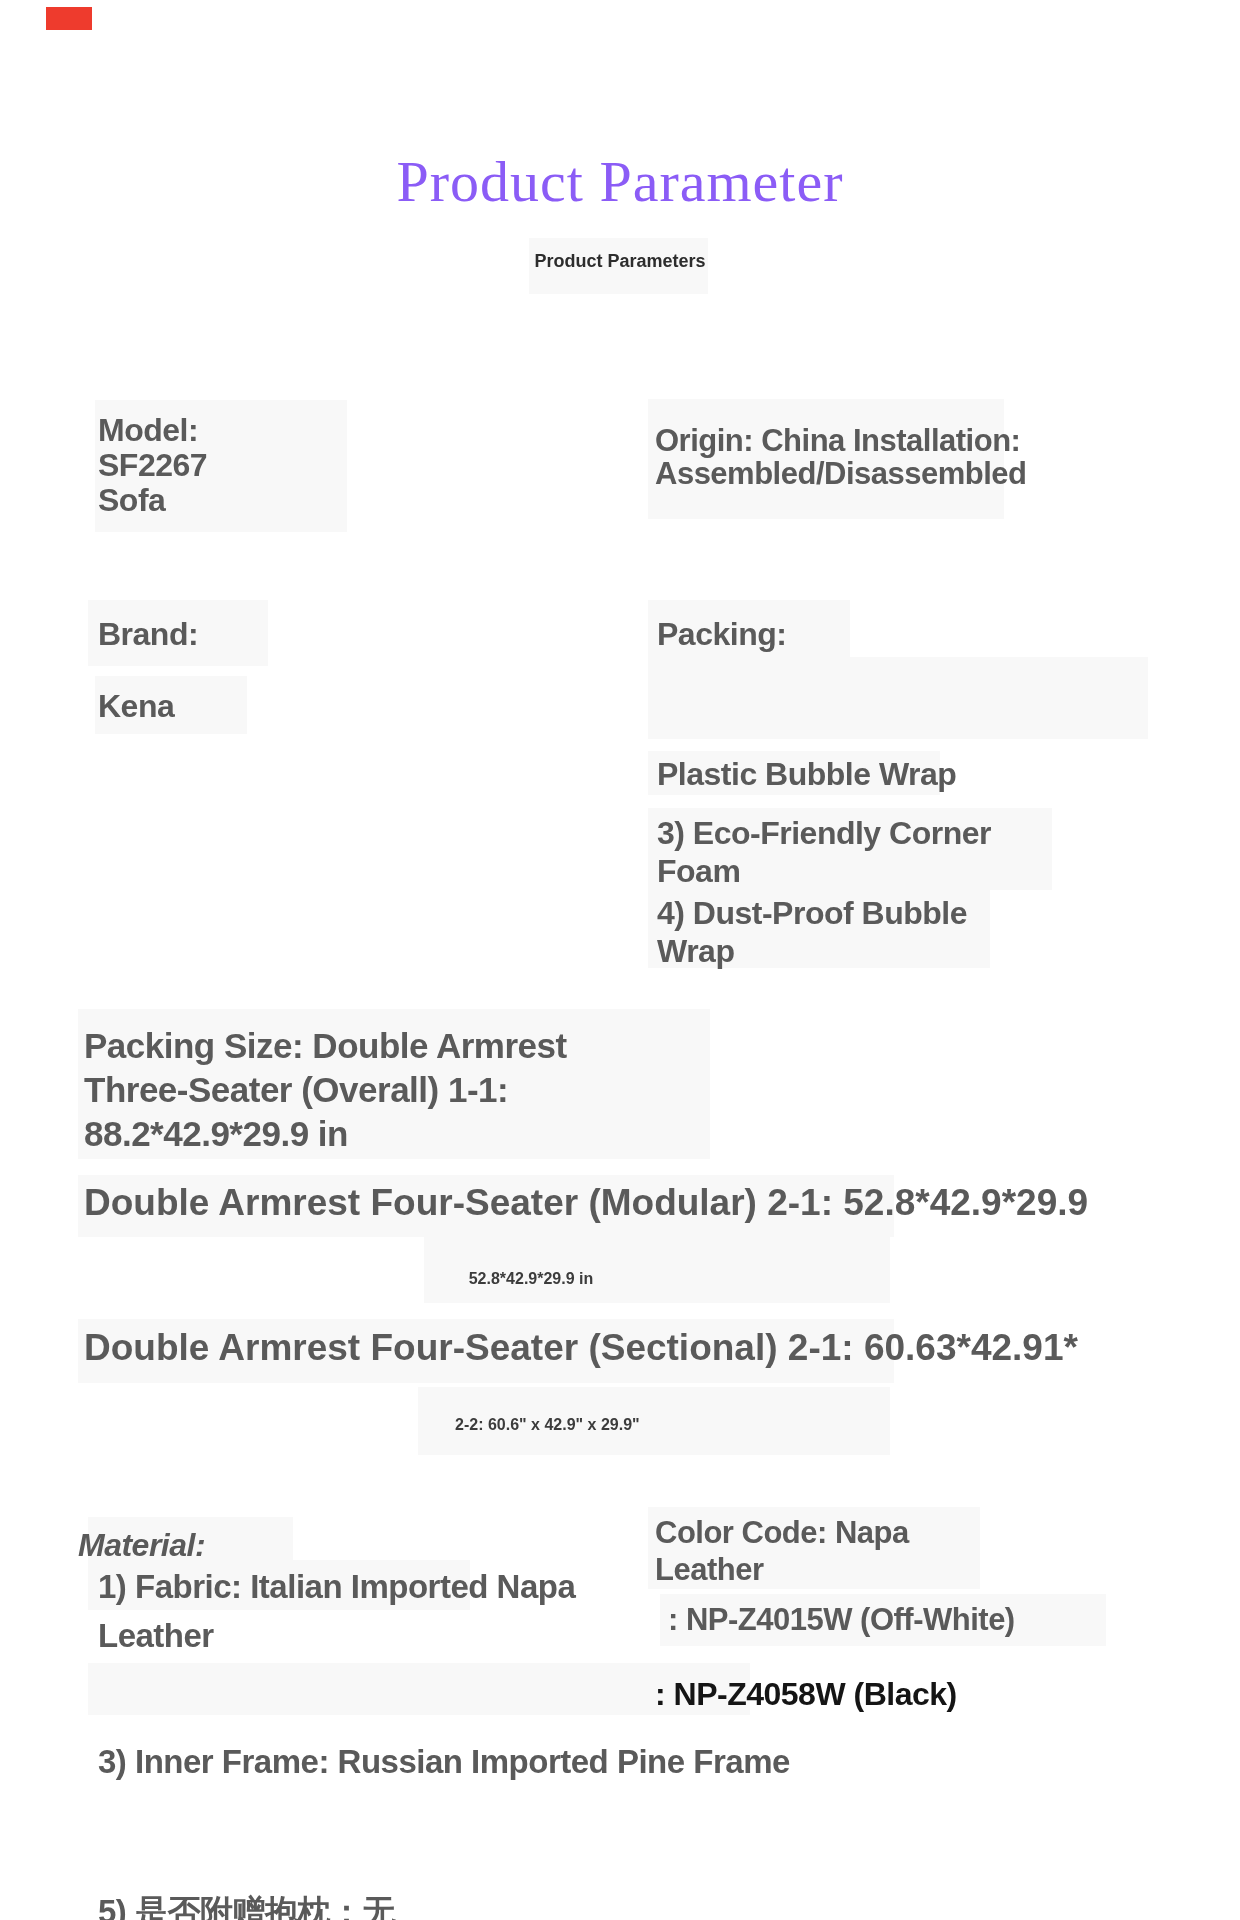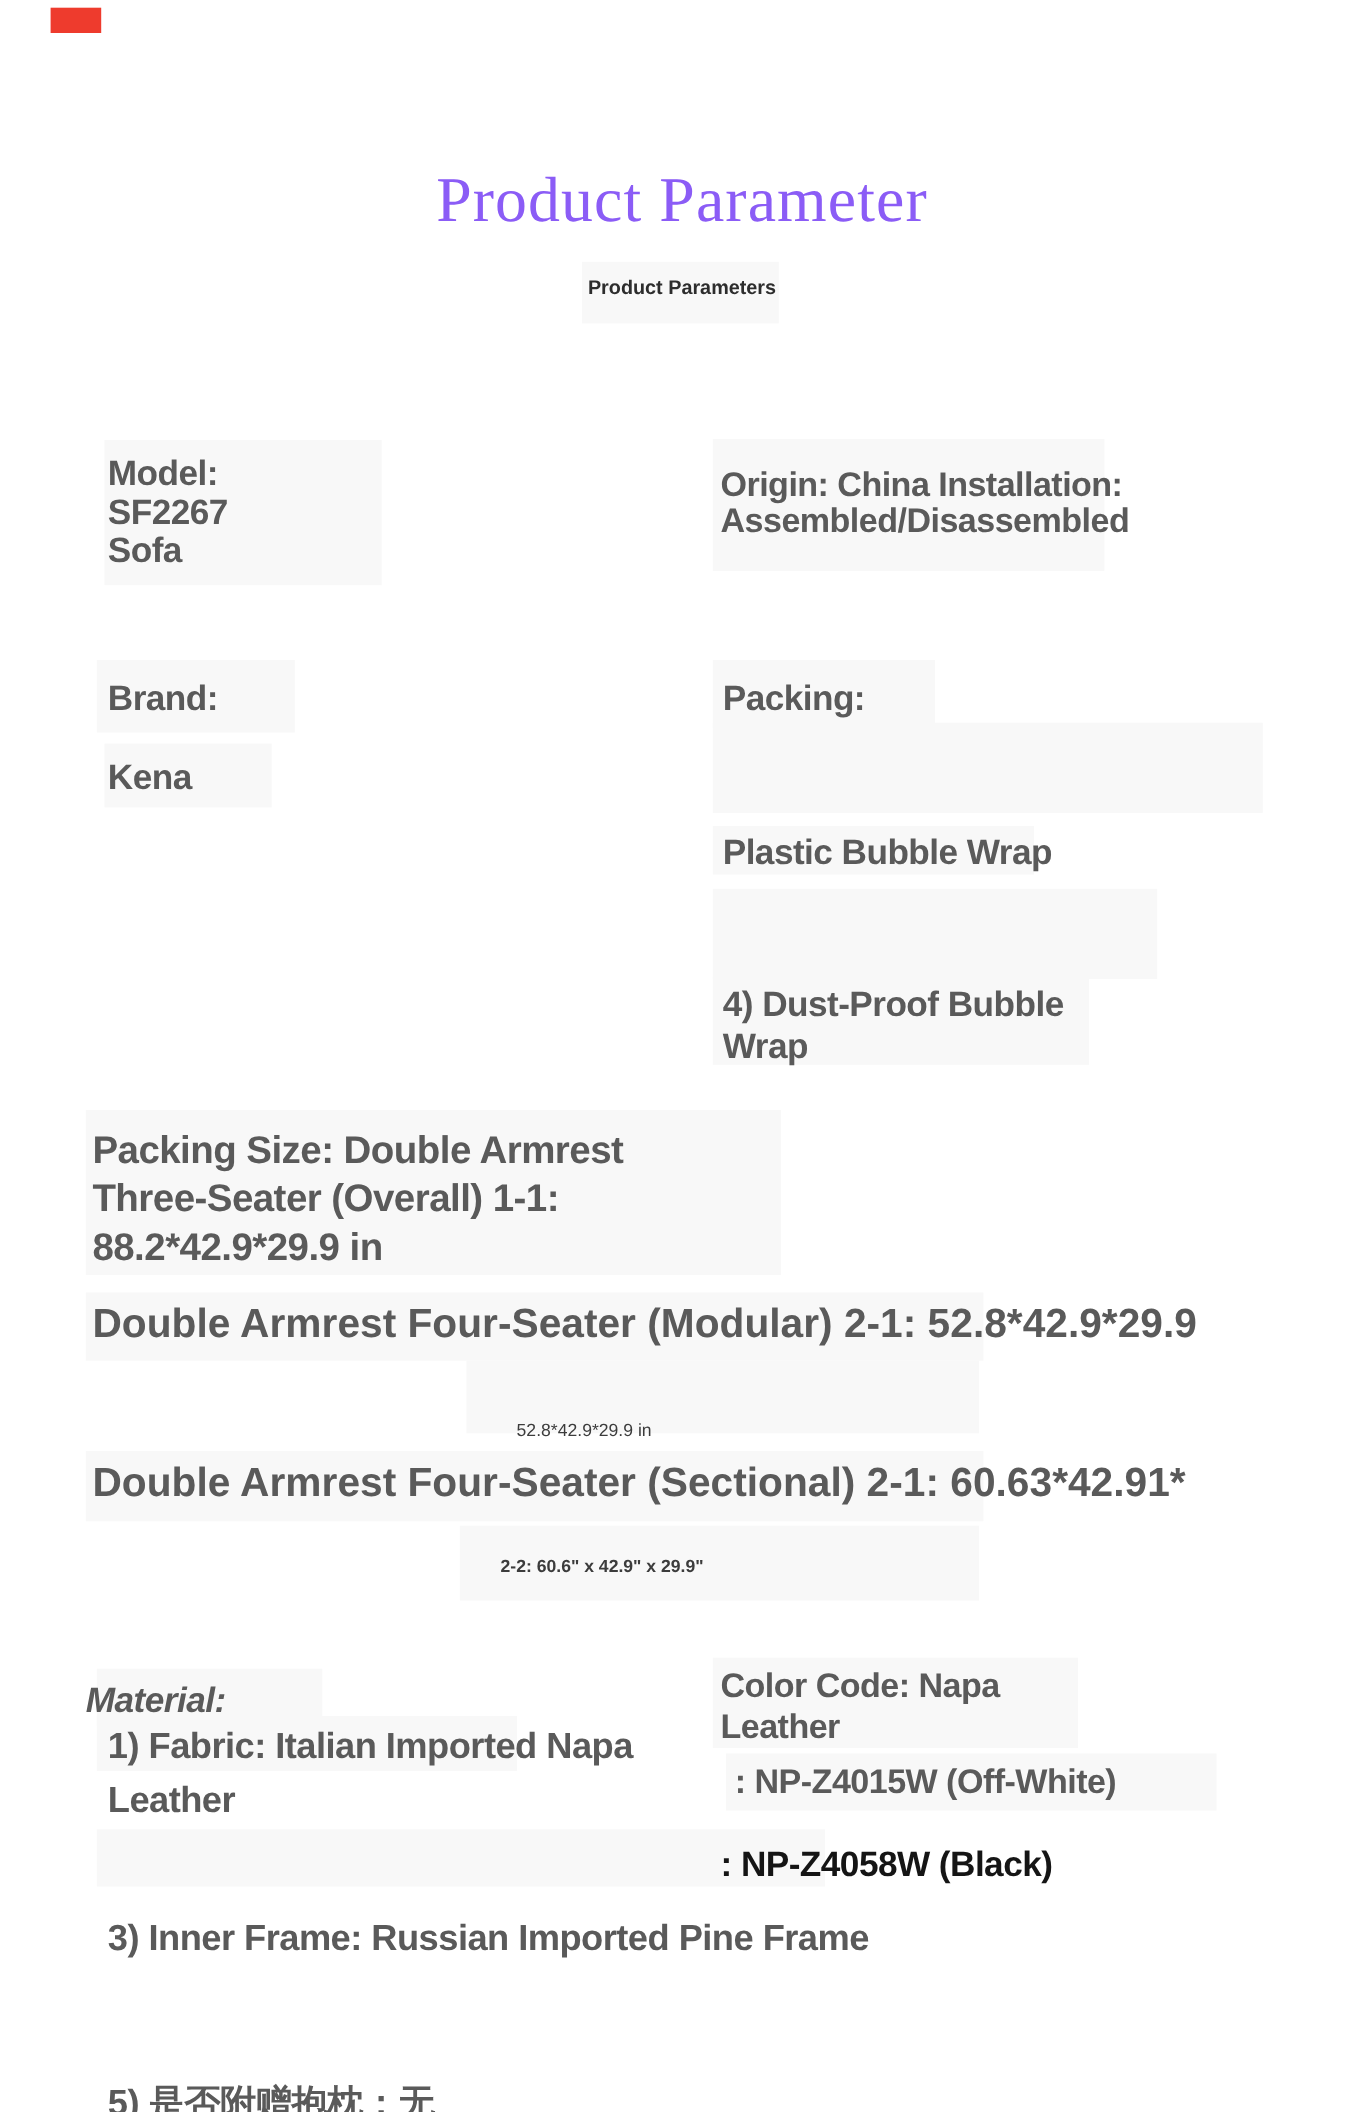--- a/index.html
+++ b/index.html
@@ -9,21 +9,21 @@
   .t{position:absolute;white-space:pre-line;}
   .title{font-family:"Liberation Serif",serif;font-weight:400;font-size:58px;line-height:64px;
          color:#8b5cf6;letter-spacing:1px;left:0;right:0;text-align:center;}
   .subtitle{font-weight:700;font-size:18px;line-height:20px;color:#2d2d2d;left:0;right:0;text-align:center;}
   .b{font-weight:700;color:#5a5a5a;letter-spacing:-0.5px;}
   .s32{font-size:32px;line-height:35px;}
   .s31{font-size:31px;line-height:33px;}
   .item{font-size:32px;line-height:37px;}
   .head{font-weight:700;color:#5a5a5a;font-size:35px;line-height:44px;letter-spacing:-0.5px;}
   .wide{font-weight:700;color:#5a5a5a;font-size:37px;line-height:40px;letter-spacing:0;white-space:nowrap;}
-  .small{font-size:16px;line-height:18px;color:#3c3c3c;font-weight:400;margin-top:22px;}
+  .small{font-size:16px;line-height:18px;color:#3c3c3c;font-weight:700;}
   .smallb{font-size:16px;line-height:18px;color:#3c3c3c;font-weight:700;}
   .black{color:#151515;}
   .redbar{position:absolute;left:46px;top:7px;width:46px;height:23px;background:#ee3b2d;}
 </style>
 </head>
 <body>
 
 <div id="page">
 
   <div class="hl" style="left:529px;top:238px;width:179px;height:56px;"></div>
@@ -55,20 +55,22 @@
   <div class="t b s32" style="left:98px;top:413px;">Model:
 SF2267
 Sofa</div>
   <div class="t b s31" style="left:655px;top:424px;">Origin: China Installation:
 Assembled/Disassembled</div>
 
   <div class="t b s32" style="left:98px;top:617px;">Brand:</div>
   <div class="t b s32" style="left:98px;top:689px;">Kena</div>
   <div class="t b s32" style="left:657px;top:617px;">Packing:</div>
   <div class="t b item" style="left:657px;top:756px;">Plastic Bubble Wrap</div>
+  <div class="t b item" style="left:657px;top:814px;line-height:38px;">3) Eco-Friendly Corner
+Foam</div>
   <div class="t b item" style="left:657px;top:894px;line-height:38px;">4) Dust-Proof Bubble
 Wrap</div>
 
   <div class="t head" style="left:84px;top:1024px;">Packing Size: Double Armrest
 Three-Seater (Overall) 1-1:
 88.2*42.9*29.9 in</div>
   <div class="t wide" style="left:84px;top:1183px;">Double Armrest Four-Seater (Modular) 2-1: 52.8*42.9*29.9</div>
   <div class="t small" style="left:0;width:1062px;text-align:center;top:1270px;">52.8*42.9*29.9 in</div>
   <div class="t wide" style="left:84px;top:1328px;">Double Armrest Four-Seater (Sectional) 2-1: 60.63*42.91*</div>
   <div class="t smallb" style="left:455px;top:1416px;">2-2: 60.6" x 42.9" x 29.9"</div>

